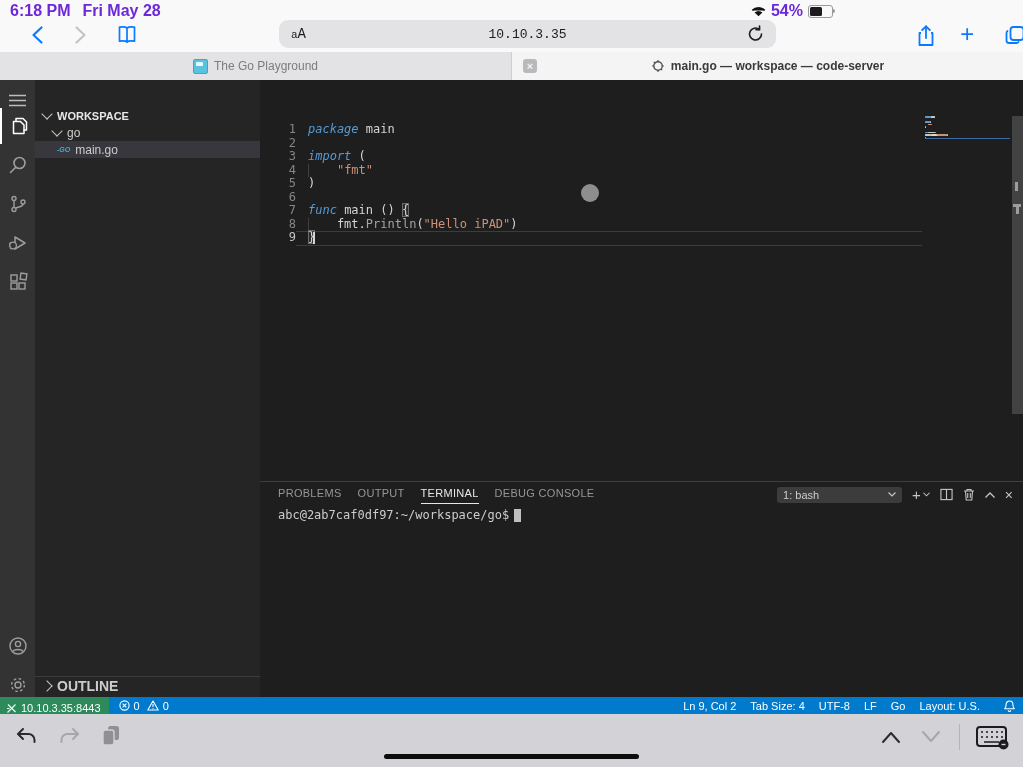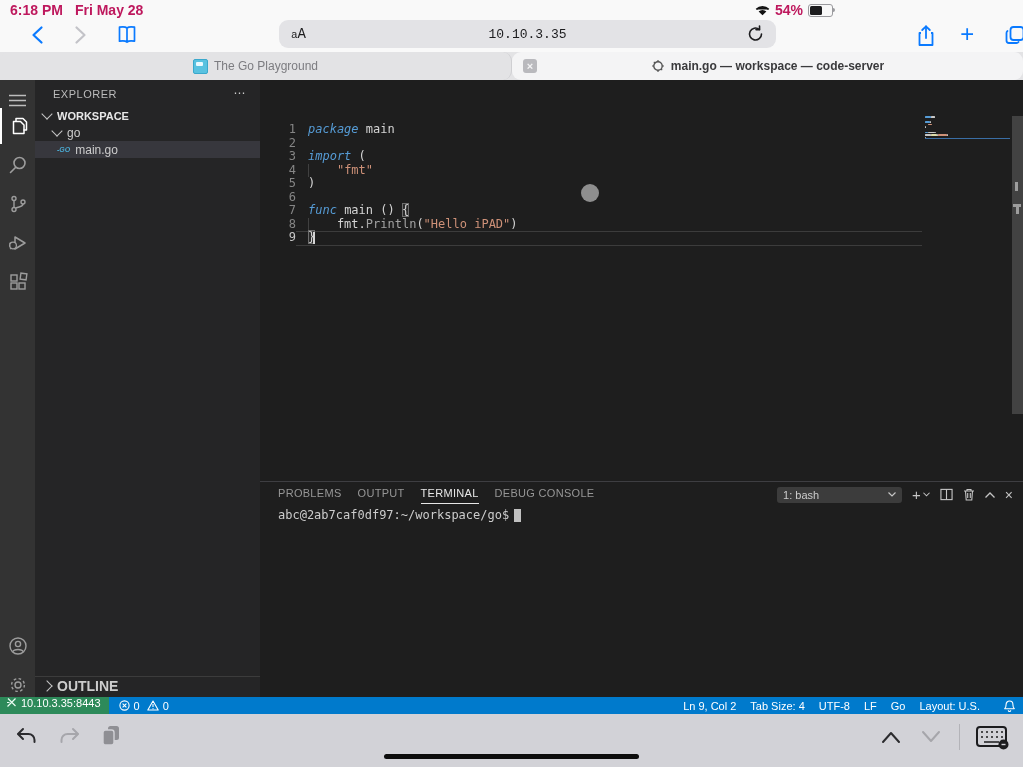--- a/index.html
+++ b/index.html
@@ -3,38 +3,38 @@
 <meta charset="utf-8">
 <style>
   html,body{margin:0;padding:0;background:#000;}
   .screen{position:relative;width:1023px;height:767px;overflow:hidden;
     font-family:"Liberation Sans",sans-serif;background:#1e1e1e;}
   .abs{position:absolute;}
   svg{display:block;}
 
   
   .ios-top{left:0;top:0;width:1023px;height:52px;background:#f9f9f9;}
-  .ios-status{left:0;top:0;width:841px;height:17px;font-size:14px;font-weight:700;color:#be185d;}
+  .ios-status{left:0;top:0;width:841px;height:17px;font-size:16px;font-weight:700;color:#6d28d9;}
   .st-left{left:10px;top:2px;display:flex;gap:12px;}
   .st-right{right:8px;top:2px;display:flex;align-items:center;gap:5px;}
   .battery{width:23px;height:11px;border:1px solid #9a9a9e;border-radius:3px;position:relative;}
   .battery .fill{position:absolute;left:1px;top:1px;bottom:1px;width:54%;background:#1c1c1e;border-radius:1.5px;}
   .battery .tip{position:absolute;right:-3px;top:3px;width:2px;height:4px;background:#9a9a9e;border-radius:0 2px 2px 0;}
   .sf-toolbar{left:16px;top:17px;width:1023px;height:35px;font-family:Liberation Mono, monospace;}
   .nav-btn{top:7px;width:22px;height:22px;}
   .url-pill{left:263px;top:3px;width:497px;height:28px;background:#e3e3e6;border-radius:9px;
     display:flex;align-items:center;justify-content:center;font-size:13px;color:#1c1c1e;position:absolute;}
   .aA{position:absolute;left:12px;top:6px;font-size:14px;color:#1c1c1e;}
   .aA .small{font-size:11px;}
   .reload{position:absolute;right:12px;top:5px;}
   .blue{color:#0a7aff;}
 
   
   .sf-tabs{left:0;top:52px;width:1023px;height:28px;background:#e3e3e5;border-bottom:1px solid #c9c9cc;}
-  .sf-tab{position:absolute;top:0;height:28px;display:flex;align-items:center;justify-content:center;gap:6px;font-size:12px;border-radius:9px;}
+  .sf-tab{position:absolute;top:0;height:28px;display:flex;align-items:center;justify-content:center;gap:6px;font-size:12px;}
   .sf-tab1{left:0;width:511px;background:#e3e3e5;color:#7c7c80;border-right:1px solid #cfcfd2;}
   .sf-tab2{left:512px;width:511px;background:#f4f4f5;color:#3a3a3c;font-weight:600;}
   .tab-close{position:absolute;left:11px;top:7px;width:14px;height:14px;background:#b9b9bd;border-radius:3px;
     color:#f4f4f5;font-size:11px;line-height:14px;text-align:center;font-weight:700;}
   .go-favicon{width:13px;height:13px;background:#59c2e0;border-radius:2px;border:1px solid #3aa8cc;position:relative;}
   .go-favicon::after{content:"";position:absolute;left:2px;top:2px;width:7px;height:4px;background:#eafaff;border-radius:1px;}
 
   
   .activitybar{left:0;top:80px;width:35px;height:617px;background:#333333;}
   .act-item{position:absolute;left:0;width:35px;height:36px;display:flex;align-items:center;justify-content:center;color:#9d9d9d;}
@@ -88,21 +88,21 @@
   .panel-tabs{position:absolute;left:18px;top:5px;display:flex;gap:16px;font-size:11px;letter-spacing:.3px;color:#969696;}
   .panel-tab{padding-bottom:4px;}
   .panel-tab.active{color:#e7e7e7;border-bottom:1px solid #e7e7e7;}
   .panel-right{position:absolute;right:10px;top:4px;display:flex;align-items:center;gap:10px;color:#c5c5c5;}
   .term-picker{width:125px;height:16px;background:#3c3c3c;border-radius:3px;font-size:11px;color:#cccccc;
     display:flex;align-items:center;padding:0 6px;box-sizing:border-box;justify-content:space-between;}
   .term-line{position:absolute;left:18px;top:26px;font-family:"DejaVu Sans Mono",monospace;font-size:12px;color:#cccccc;display:flex;align-items:center;}
   .term-cursor{display:inline-block;width:7px;height:13px;background:#c0c0c0;margin-left:5px;}
 
   .vs-status{left:0;top:697px;width:1023px;height:17px;background:#007acc;color:#fff;font-size:11px;display:flex;align-items:center;}
-  .remote{height:17px;background:#2d8a5a;display:flex;align-items:flex-start;gap:4px;padding:0 8px 0 6px;}
+  .remote{height:17px;background:#2d8a5a;display:flex;align-items:flex-end;gap:4px;padding:0 8px 0 6px;}
   .sb-problems{display:flex;align-items:center;gap:4px;margin-left:10px;}
   .sb-right{position:absolute;right:8px;top:0;height:17px;display:flex;align-items:center;gap:24px;}
   .sb-item{white-space:nowrap;}
 
   .ios-bottom{left:0;top:714px;width:1023px;height:53px;background:#d2d2d7;}
   .ib-left{position:absolute;left:14px;top:10px;display:flex;gap:18px;align-items:center;}
   .ib-right{position:absolute;right:14px;top:10px;display:flex;gap:16px;align-items:center;}
   .ib-divider{width:1px;height:26px;background:#b3b3b8;}
   .home-bar{position:absolute;left:384px;top:754px;width:255px;height:5px;border-radius:3px;background:#0d0d0d;}
 </style>
@@ -243,24 +243,20 @@
     </div>
     <div class="act-item" style="top:587px;">
       <svg width="20" height="20" viewBox="0 0 20 20">
           <circle cx="10" cy="10" r="3" fill="none" stroke="currentColor" stroke-width="1.4"></circle>
           <circle cx="10" cy="10" r="6.4" fill="none" stroke="currentColor" stroke-width="1.4" stroke-dasharray="2.6 2.4"></circle>
         </svg>
     </div>
   </div>
 
   <div class="abs sidebar">
-    <div class="sb-head">
-      <span class="ttl">EXPLORER</span>
-      <span class="more">⋯</span>
-    </div>
     <div class="tree-row" style="top:27px;font-weight:700;font-size:11px;color:#e8e8e8;">
       <span class="chev down"></span>
       <span>WORKSPACE</span>
     </div>
     <div class="tree-row" style="top:44px;">
       <span class="chev down" style="margin-left:18px;"></span>
       <span>go</span>
     </div>
     <div class="tree-row sel" style="top:61px;">
       <span class="go-ico" style="margin-left:22px;">-GO</span>

